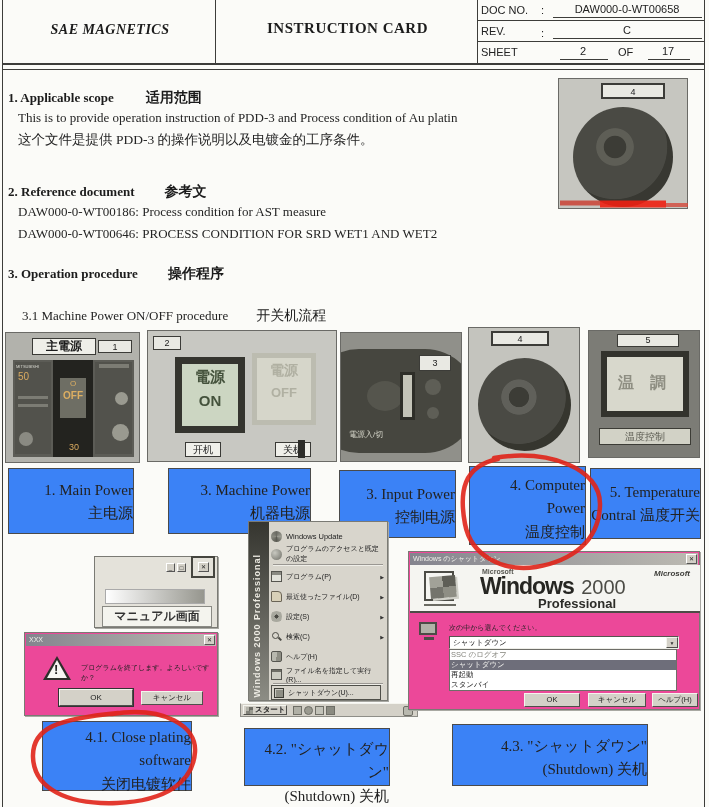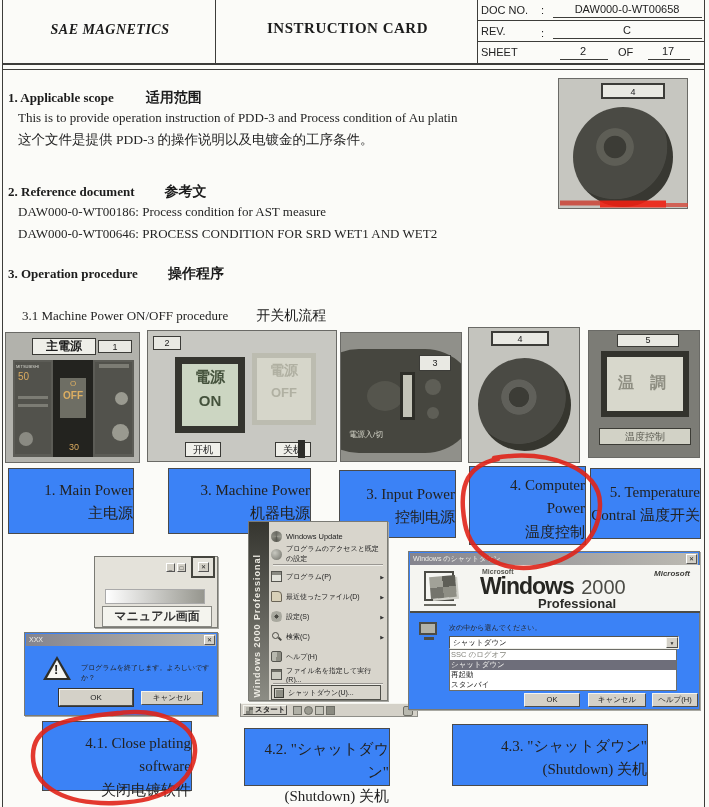--- a/index.html
+++ b/index.html
@@ -12,21 +12,21 @@
   .hdr-label{position:absolute;font-size:11px;color:#222;font-family:"Liberation Sans",sans-serif}
   .hdr-val{position:absolute;font-size:11px;color:#222;text-align:center;font-family:"Liberation Sans",sans-serif}
   .sec-en{font-weight:bold;font-size:13px}
   .sec-cn{font-weight:bold;font-size:14px}
   .body-txt{font-size:13px;color:#242424}
   .photo{position:absolute;border:1px solid #6a6a66;overflow:hidden}
   .tag{position:absolute;background:#e9e9e3;border:1px solid #3c3c38;font-size:9px;line-height:12px;
        text-align:center;color:#222;font-family:"Liberation Sans",sans-serif}
   .cap-box{position:absolute;border:1px solid #4a4a4a;background:#3b82f6;text-align:right;
            font-size:15px;line-height:1.55;color:#222}
-  .win{position:absolute;background:#3b82f6;border:1px solid #7a7a74;box-shadow:1px 1px 0 #a8a8a2;
+  .win{position:absolute;background:#ec4899;border:1px solid #7a7a74;box-shadow:1px 1px 0 #a8a8a2;
        font-family:"Liberation Sans","DejaVu Sans",sans-serif}
   .titlebar{position:absolute;left:1px;right:1px;top:1px;height:12px;
             background:linear-gradient(90deg,#84848e,#bcbab2);color:#eeeee8;font-size:7px;
             line-height:12px;padding-left:3px;white-space:nowrap;overflow:hidden}
   .xbtn{position:absolute;width:11px;height:10px;background:#d2cfc6;
         border:1px solid;border-color:#fff #555 #555 #fff;font-size:6px;line-height:8px;
         text-align:center;color:#222;font-family:"Liberation Sans",sans-serif}
   .btn{position:absolute;background:#d4d1c8;border:1px solid;border-color:#f4f4ee #4f4f4b #4f4f4b #f4f4ee;
        text-align:center;color:#222;font-family:"Liberation Sans",sans-serif}
   .btn-default{box-shadow:0 0 0 1px #333}
@@ -206,21 +206,21 @@
     <div class="xbtn" style="right:2px;top:2px">✕</div>
     <div class="abs" style="left:18px;top:23px;width:0;height:0;border-left:14px solid transparent;border-right:14px solid transparent;border-bottom:24px solid #2e2e2a">
       <div class="abs" style="left:-10px;top:4px;width:0;height:0;border-left:10px solid transparent;border-right:10px solid transparent;border-bottom:18px solid #f6f6f2"></div>
       <div class="abs" style="left:-3px;top:6px;font-size:13px;font-weight:bold;color:#222;font-family:'Liberation Sans',sans-serif">!</div>
     </div>
     <div class="abs" style="left:56px;top:30px;width:134px;font-size:7px;color:#222;font-family:'Liberation Sans',sans-serif">プログラムを終了します。よろしいですか？</div>
     <div class="btn btn-default" style="left:34px;top:56px;width:74px;height:17px;font-size:8px;line-height:15px">OK</div>
     <div class="btn" style="left:116px;top:58px;width:62px;height:14px;font-size:7.5px;line-height:12px">キャンセル</div>
   </div>
 
-  <div class="cap-box" style="left:42px;top:721px;width:150px;height:70px;padding-top:10px">
+  <div class="cap-box" style="left:42px;top:721px;width:150px;height:70px;padding-top:4px">
     <div>4.1. Close plating</div>
     <div>software</div>
     <div>关闭电镀软件</div>
   </div>
 
   <div class="win" style="left:248px;top:521px;width:140px;height:180px;background:#d8d5cc">
     <div class="abs" style="left:0;top:0;width:20px;height:178px;background:linear-gradient(180deg,#35352f,#8c8c84)">
       <div class="abs" style="left:3px;bottom:3px;writing-mode:vertical-rl;transform:rotate(180deg);font-size:9px;font-weight:bold;color:#eceae2;letter-spacing:1px;white-space:nowrap">Windows 2000 Professional</div>
     </div>
 

